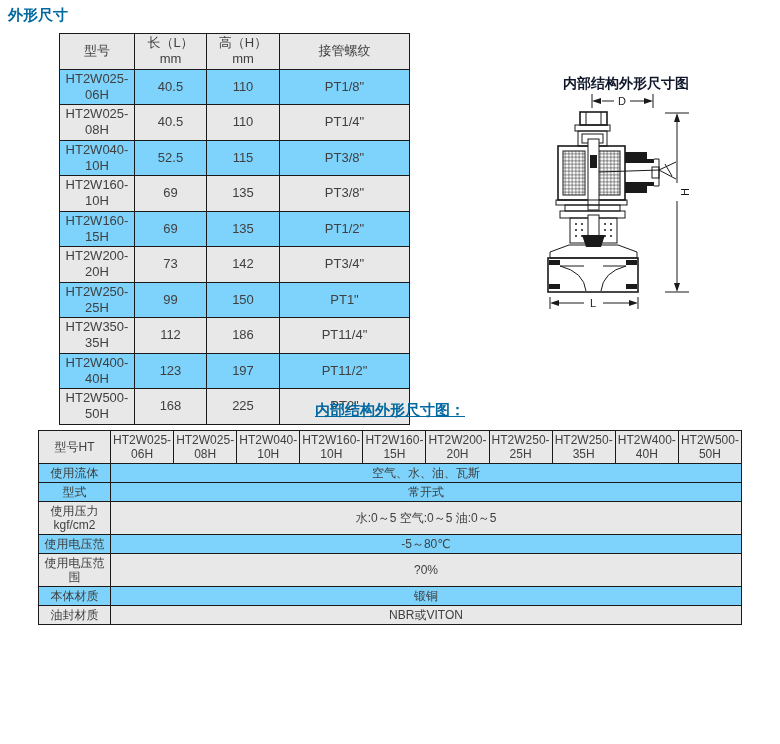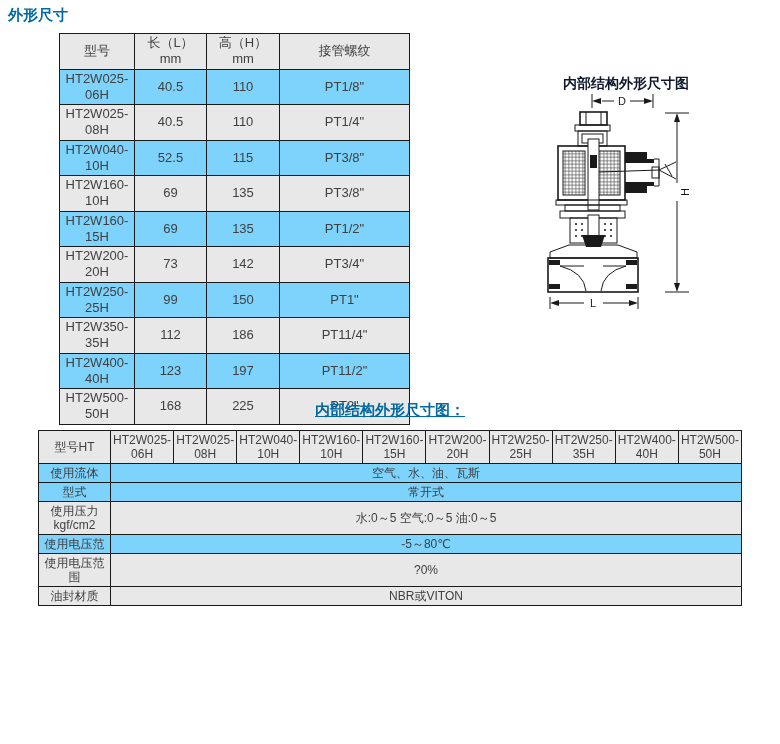--- a/index.html
+++ b/index.html
@@ -246,18 +246,22 @@
       </tr>
       <tr>
         <td>使用电压范</td>
         <td colspan="10">-5～80℃</td>
       </tr>
       <tr class="alt">
         <td>使用电压范
 围</td>
         <td colspan="10">?0%</td>
       </tr>
+      <tr>
+        <td>本体材质</td>
+        <td colspan="10">锻铜</td>
+      </tr>
       <tr class="alt">
         <td>油封材质</td>
         <td colspan="10">NBR或VITON</td>
       </tr>
     </tbody>
 </table>
 
 </body></html>

